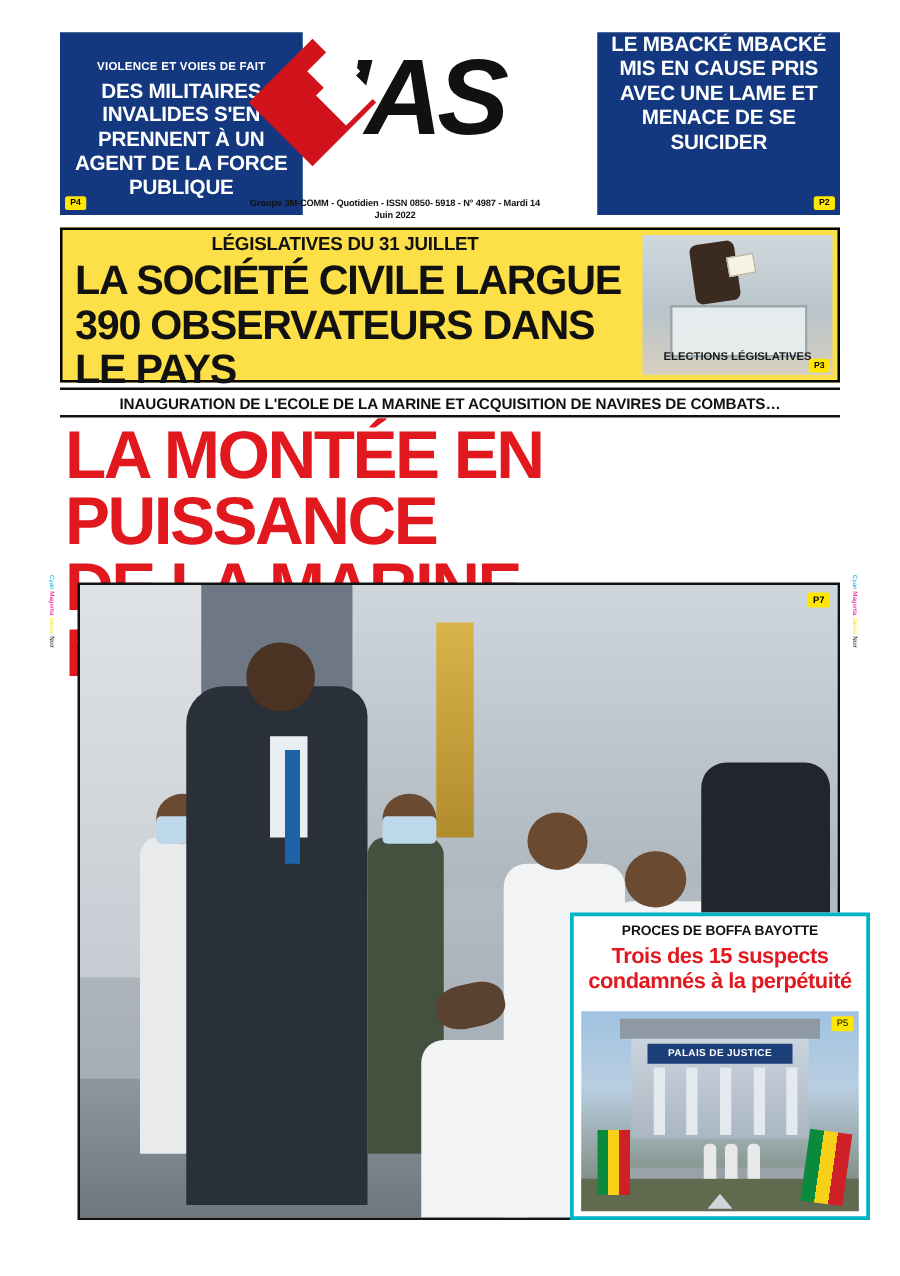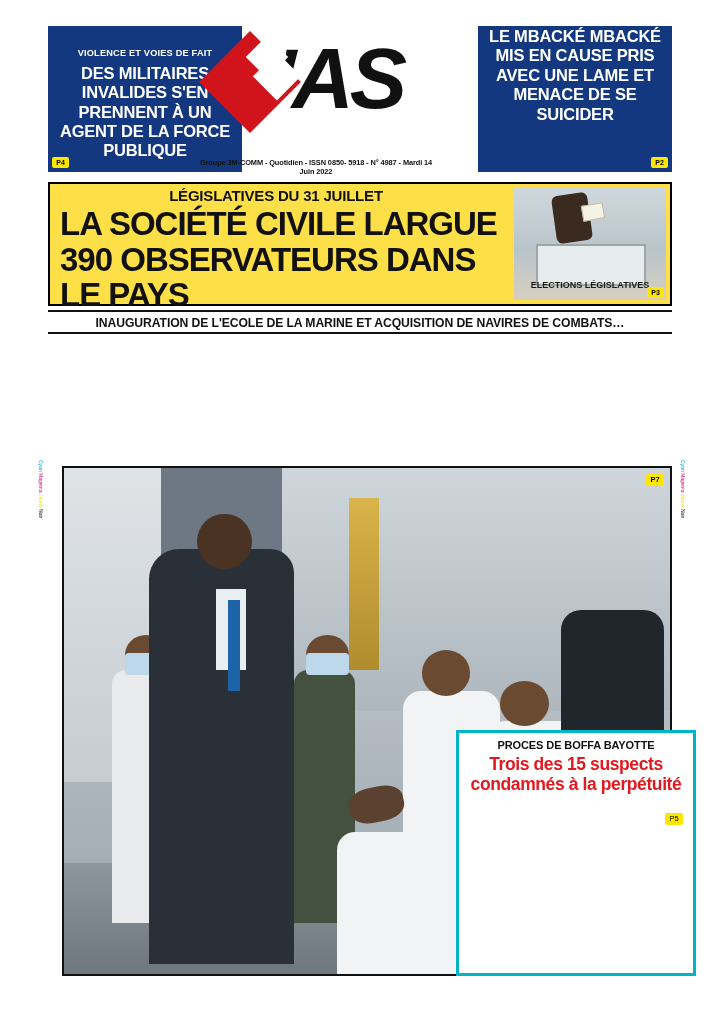--- a/index.html
+++ b/index.html
@@ -417,20 +417,24 @@
       <div class="ticket"></div>
       <div class="capt">ELECTIONS LÉGISLATIVES</div>
     </div>
     <div class="pagetag" style="right:6px; bottom:6px;">P3</div>
   </div>
 
   <div class="mainrule-top"></div>
   <div class="mainkicker">INAUGURATION DE L'ECOLE DE LA MARINE ET ACQUISITION DE NAVIRES DE COMBATS…</div>
   <div class="mainrule-bot"></div>
 
+  <div class="mainhead">
+    <span class="l1">LA MONTÉE EN PUISSANCE</span>
+    <span class="l2">DE LA MARINE NATIONALE</span>
+  </div>
 
   <div class="mainphoto">
     <div class="mp-wall-left"></div>
     <div class="mp-wall-right"></div>
     <div class="mp-darkpanel"></div>
     <div class="mp-flag"></div>
     <div class="mp-floor"></div>
 
     <div class="mp-uni u2"></div>
     <div class="mp-face f5"></div>
@@ -454,16 +458,34 @@
     <div class="mp-face f3"></div>
     <div class="mp-darkman"></div>
     <div class="mp-hand"></div>
 
     <div class="mp-pagetag">P7</div>
   </div>
 
   <div class="inset">
     <div class="inset-kicker">PROCES DE BOFFA BAYOTTE</div>
     <div class="inset-head">Trois des 15 suspects condamnés à la perpétuité</div>
+    <div class="inset-photo">
+      <div class="ip-building"></div>
+      <div class="ip-roof"></div>
+      <div class="ip-sign">PALAIS DE JUSTICE</div>
+      <div class="ip-col" style="left:26%"></div>
+      <div class="ip-col" style="left:38%"></div>
+      <div class="ip-col" style="left:50%"></div>
+      <div class="ip-col" style="left:62%"></div>
+      <div class="ip-col" style="left:74%"></div>
+      <div class="ip-steps"></div>
+      <div class="ip-ground"></div>
+      <div class="ip-person" style="left:44%"></div>
+      <div class="ip-person" style="left:52%"></div>
+      <div class="ip-person" style="left:60%"></div>
+      <div class="ip-flagL"></div>
+      <div class="ip-flagR"></div>
+      <div class="ip-arrow"></div>
+    </div>
     <div class="inset-pagetag">P5</div>
   </div>
 
 </div>
 
 </body></html>

